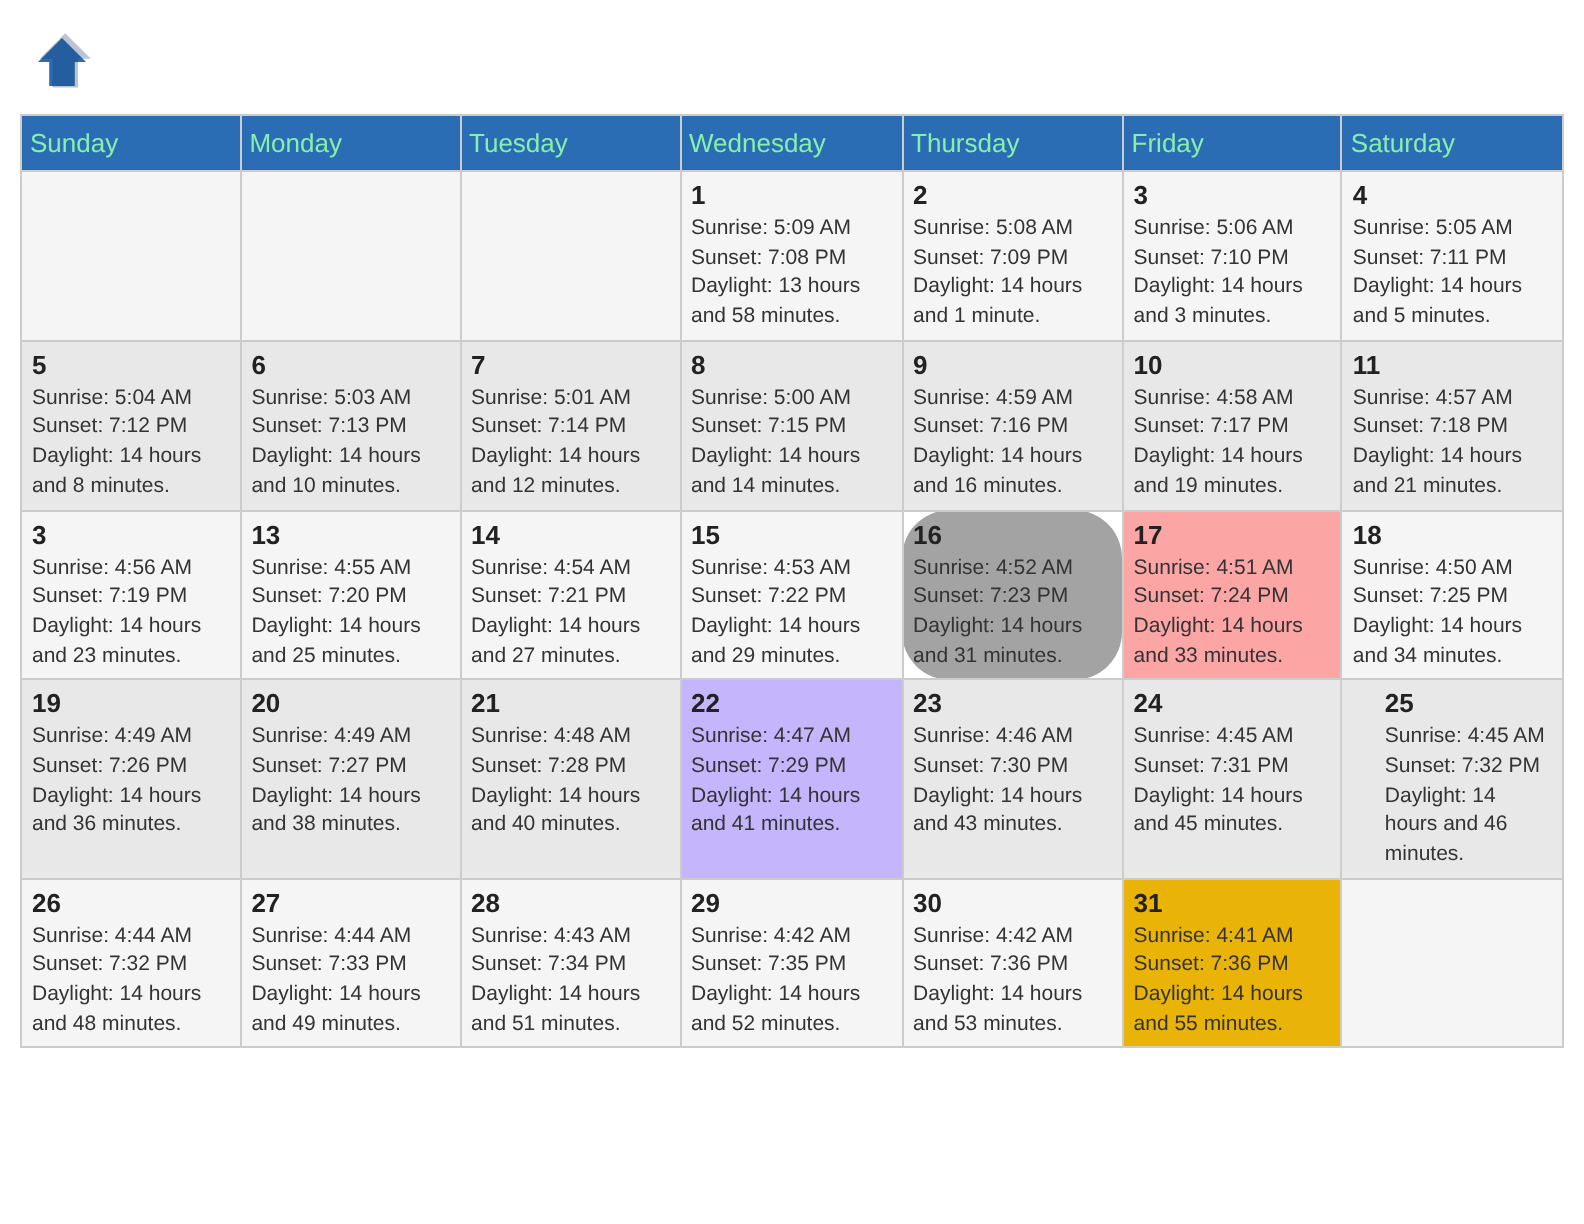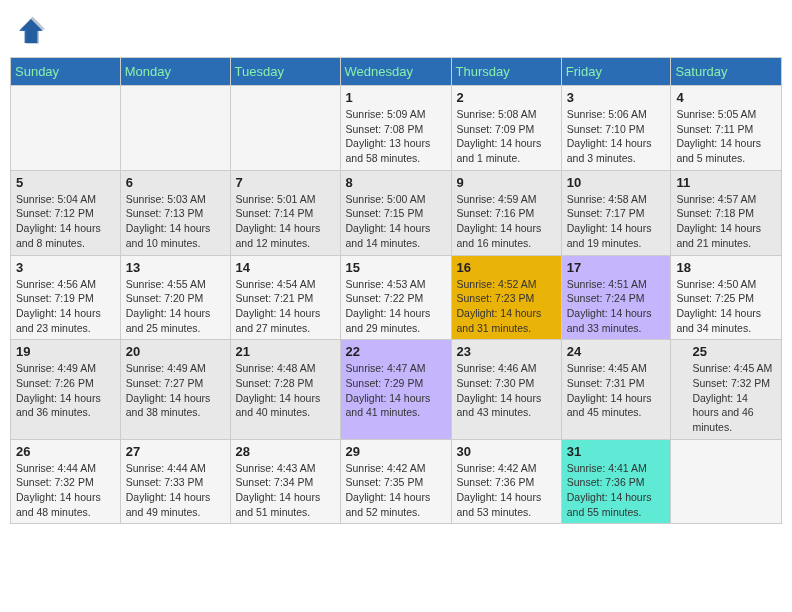--- a/index.html
+++ b/index.html
@@ -182,25 +182,25 @@
           <div class="day-detail">Sunrise: 4:55 AM<br>Sunset: 7:20 PM<br>Daylight: 14 hours and 25 minutes.</div>
         </td>
         <td style="background-color: rgb(245, 245, 245);">
           <div class="day-number">14</div>
           <div class="day-detail">Sunrise: 4:54 AM<br>Sunset: 7:21 PM<br>Daylight: 14 hours and 27 minutes.</div>
         </td>
         <td style="background-color: rgb(245, 245, 245);">
           <div class="day-number">15</div>
           <div class="day-detail">Sunrise: 4:53 AM<br>Sunset: 7:22 PM<br>Daylight: 14 hours and 29 minutes.</div>
         </td>
-        <td style="background-color: #eab308;">
+        <td style="background-color: #a3a3a3; border-radius: 24px;">
           <div class="day-number">16</div>
           <div class="day-detail">Sunrise: 4:52 AM<br>Sunset: 7:23 PM<br>Daylight: 14 hours and 31 minutes.</div>
         </td>
-        <td style="background-color: #c4b5fd;">
+        <td style="background-color: #fca5a5;">
           <div class="day-number">17</div>
           <div class="day-detail">Sunrise: 4:51 AM<br>Sunset: 7:24 PM<br>Daylight: 14 hours and 33 minutes.</div>
         </td>
         <td style="background-color: rgb(245, 245, 245);">
           <div class="day-number">18</div>
           <div class="day-detail">Sunrise: 4:50 AM<br>Sunset: 7:25 PM<br>Daylight: 14 hours and 34 minutes.</div>
         </td>
       </tr>
       <tr>
         <td style="background-color: rgb(232, 232, 232);">
@@ -246,20 +246,20 @@
           <div class="day-detail">Sunrise: 4:43 AM<br>Sunset: 7:34 PM<br>Daylight: 14 hours and 51 minutes.</div>
         </td>
         <td style="background-color: rgb(245, 245, 245);">
           <div class="day-number">29</div>
           <div class="day-detail">Sunrise: 4:42 AM<br>Sunset: 7:35 PM<br>Daylight: 14 hours and 52 minutes.</div>
         </td>
         <td style="background-color: rgb(245, 245, 245); margin-top: 37px;">
           <div class="day-number">30</div>
           <div class="day-detail">Sunrise: 4:42 AM<br>Sunset: 7:36 PM<br>Daylight: 14 hours and 53 minutes.</div>
         </td>
-        <td style="background-color: #5eead4;">
+        <td style="background-color: #eab308;">
           <div class="day-number">31</div>
           <div class="day-detail">Sunrise: 4:41 AM<br>Sunset: 7:36 PM<br>Daylight: 14 hours and 55 minutes.</div>
         </td>
         <td class="empty-cell" style="background-color: rgb(245, 245, 245);"></td>
       </tr>
     </tbody>
 </table>
 
 </body></html>

